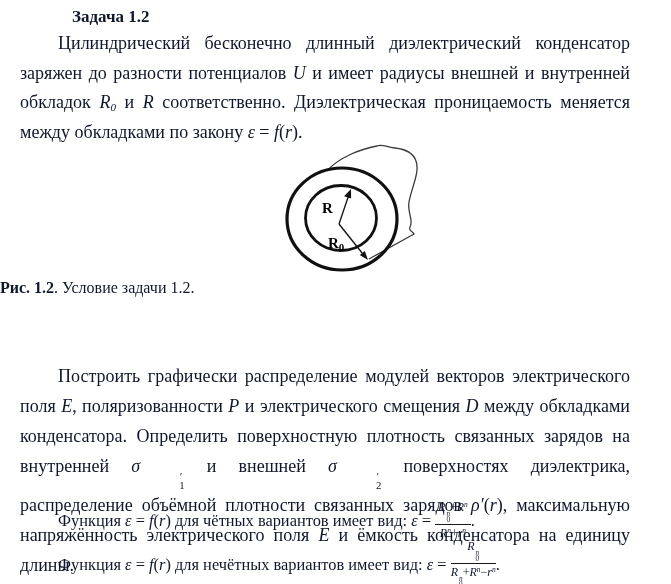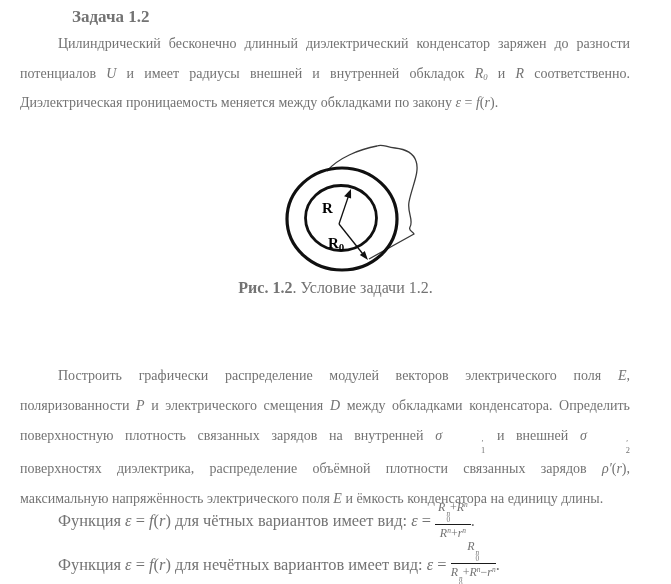--- a/index.html
+++ b/index.html
@@ -1,37 +1,37 @@
 <!DOCTYPE html>
 <html><head>
 <meta charset="utf-8">
 <style>
   html,body { margin:0; padding:0; background:#ffffff; }
   .page {
     position:relative;
     width:671px; height:584px;
     background:#ffffff;
-    color:#737373;
+    color:#0f172a;
     font-family:"Liberation Serif", serif;
     overflow:hidden;
   }
   .title {
     position:absolute; top:7px; left:72px;
     font-size:17px; font-weight:bold;
   }
   .para {
     position:absolute; left:20px; width:610px;
-    font-size:14px; line-height:29.6px;
+    font-size:18px; line-height:29.6px;
     text-align:justify; text-indent:38px;
   }
   #para1 { top:29px; }
   #para2 { top:330px; line-height:30px;margin-top:31px; }
   .caption {
     position:absolute; top:279px; left:0; width:671px;
-    text-align:center; font-size:16px;
+    font-size:16px;
   }
   .formula-line {
     position:absolute; left:20px; width:630px;
     padding-left:38px; font-size:16.4px; white-space:nowrap;
   }
   #formula-even { top:502px; line-height:36px; }
   #formula-odd  { top:541px; line-height:40px; }
   i { font-style:italic; }
   b { font-weight:bold; }
   sup.pw { font-size:0.62em; vertical-align:0.5em; line-height:0; }

